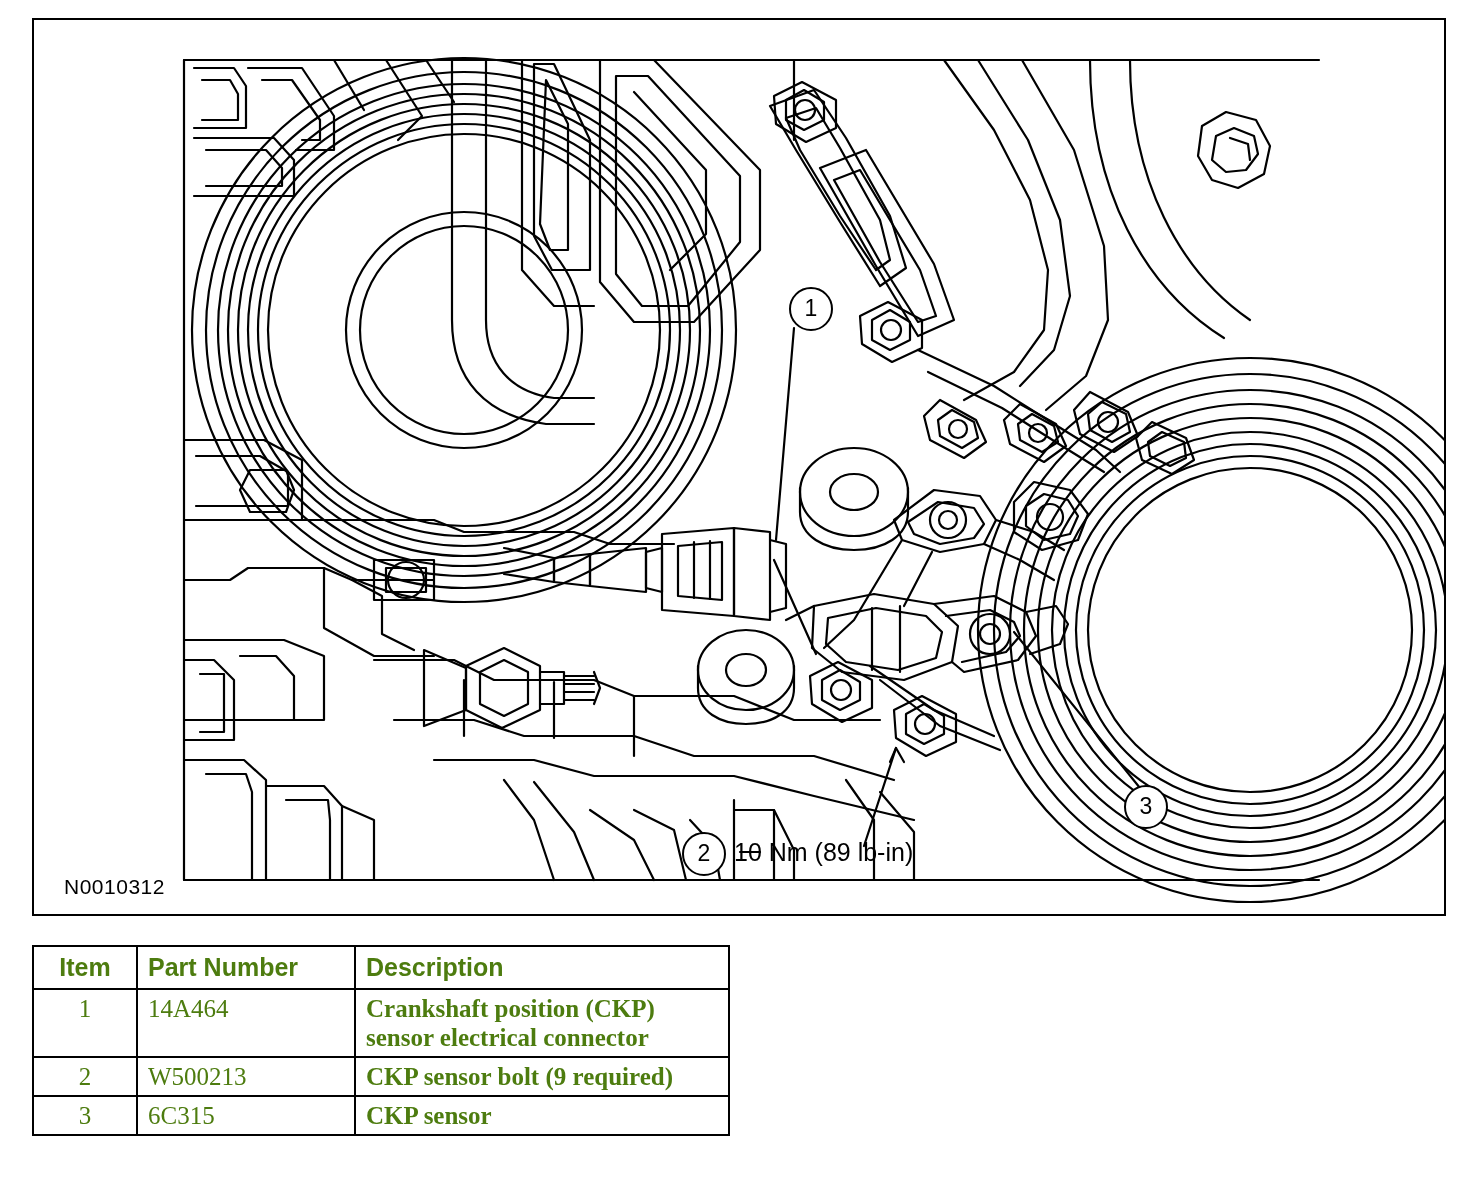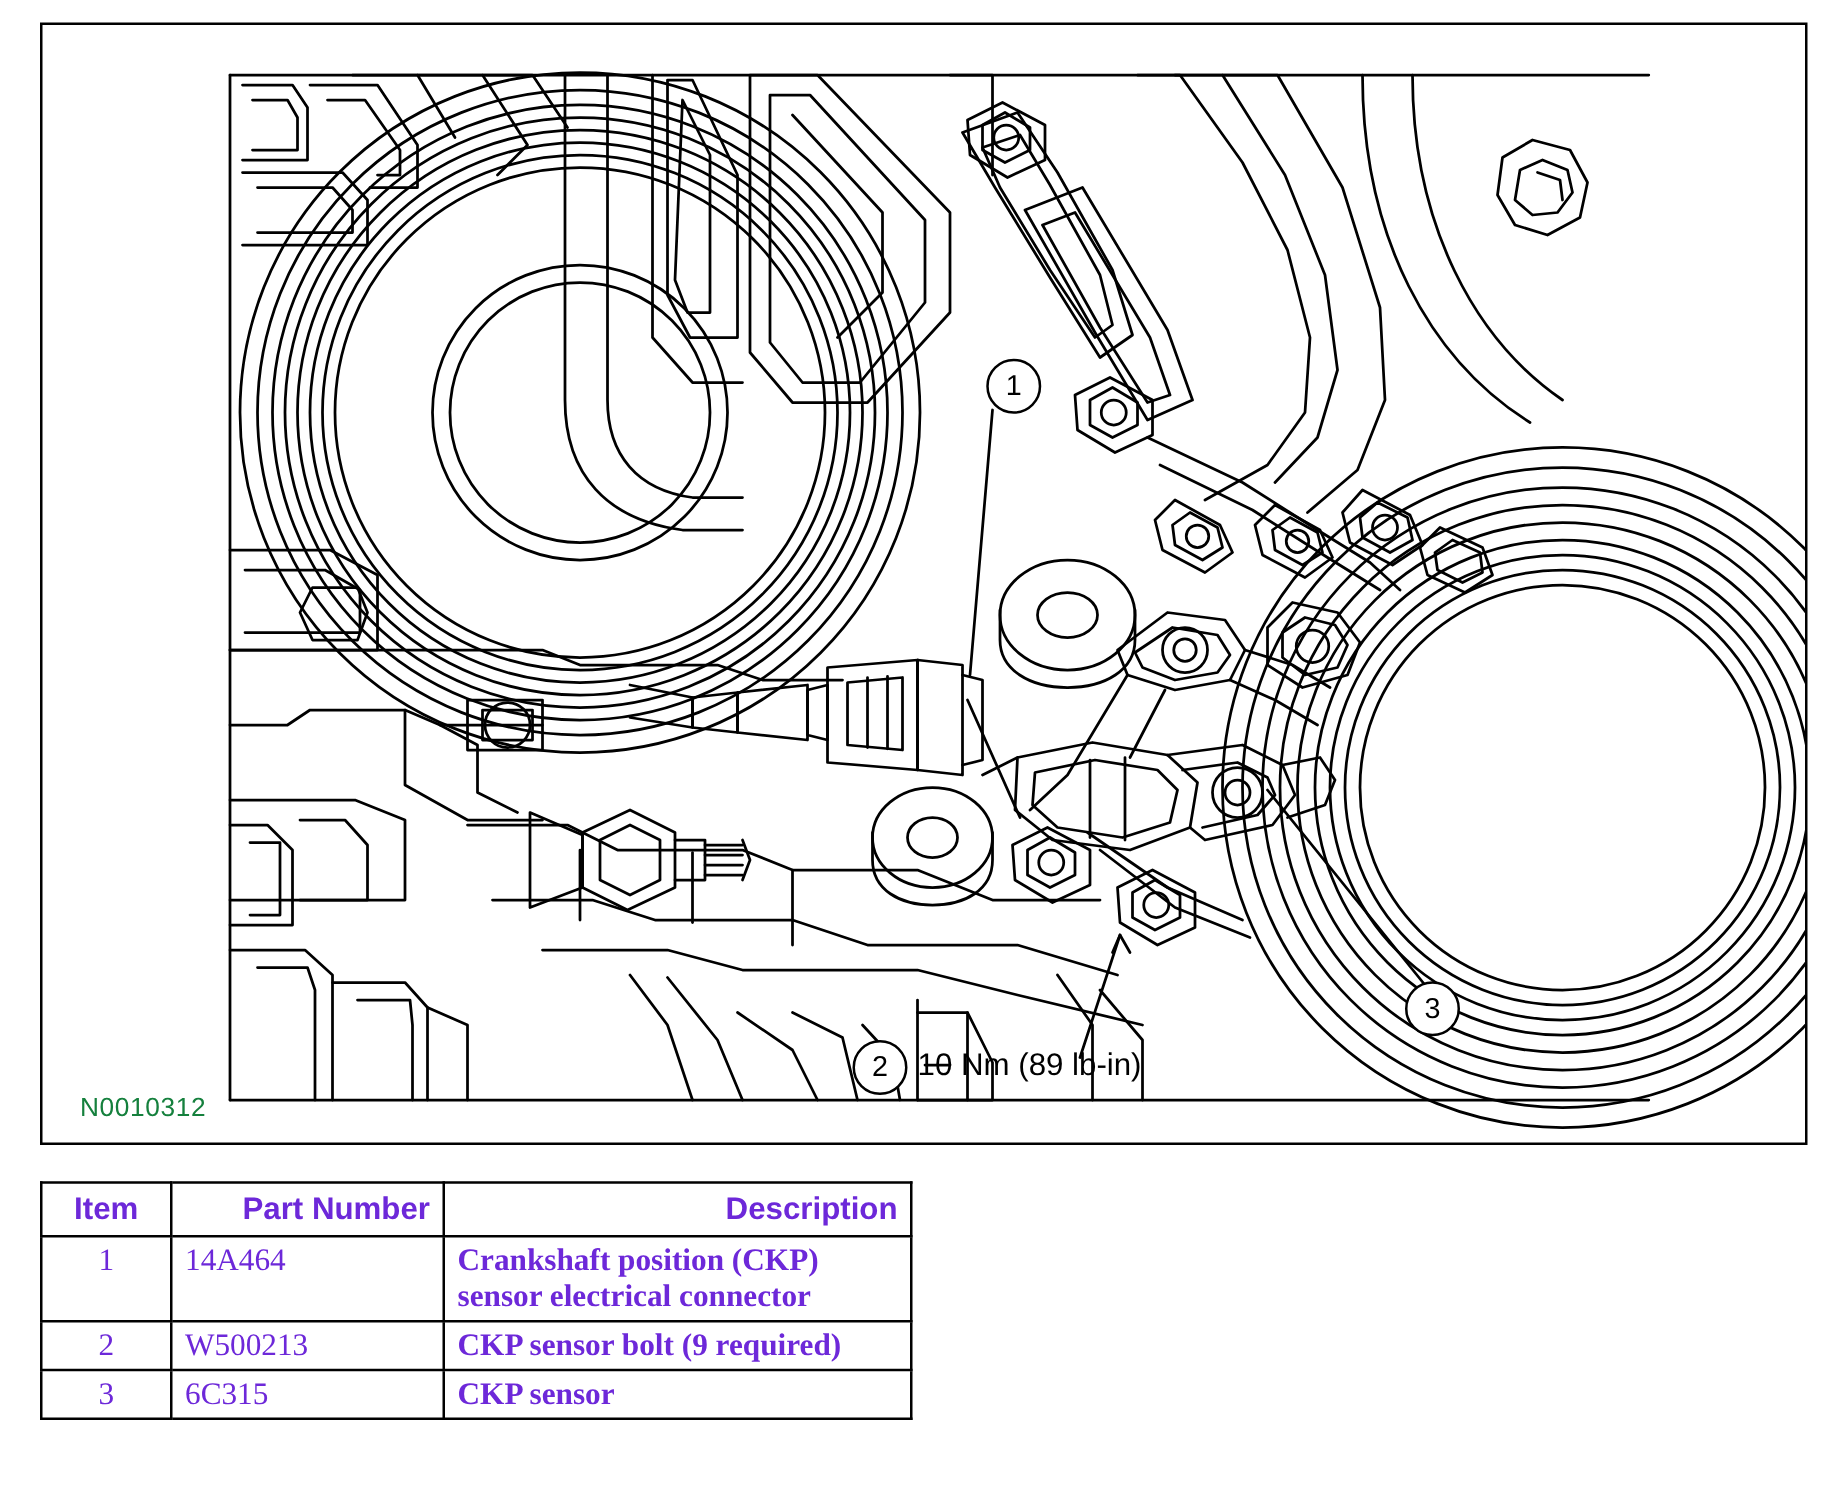--- a/index.html
+++ b/index.html
@@ -36,21 +36,21 @@
     position: absolute;
     left: 0; top: 0;
   }
   .fig-code {
     position: absolute;
     left: 30px;
     top: 855px;
     font-family: "Liberation Sans", sans-serif;
     font-size: 21px;
     letter-spacing: 0.5px;
-    color: #15803d;
+    color: #000000;
   }
 
   
   .callout {
     position: absolute;
     width: 44px;
     height: 44px;
     border: 2.5px solid #000;
     border-radius: 50%;
     box-sizing: border-box;
@@ -75,27 +75,27 @@
     left: 32px;
     top: 945px;
     border-collapse: collapse;
     background: #fff;
   }
   .parts-table th,
   .parts-table td {
     border: 2px solid #000;
     padding: 4px 10px;
     vertical-align: top;
-    color: #6d28d9;
+    color: #4d7c0f;
   }
   .parts-table th {
     font-family: "Liberation Sans", sans-serif;
     font-size: 25px;
     font-weight: bold;
-    text-align: right;
+    text-align: left;
     padding-top: 6px;
     padding-bottom: 6px;
   }
   .parts-table td {
     font-family: "Liberation Serif", serif;
     font-size: 25px;
     line-height: 1.16;
   }
   .col-item   { width: 82px; text-align: center; }
   .col-part   { width: 196px; }

